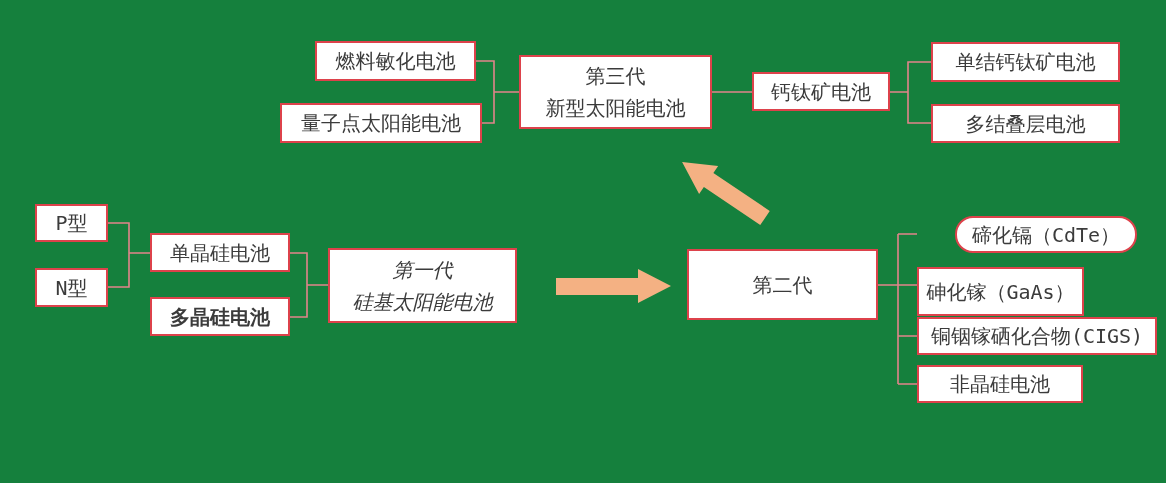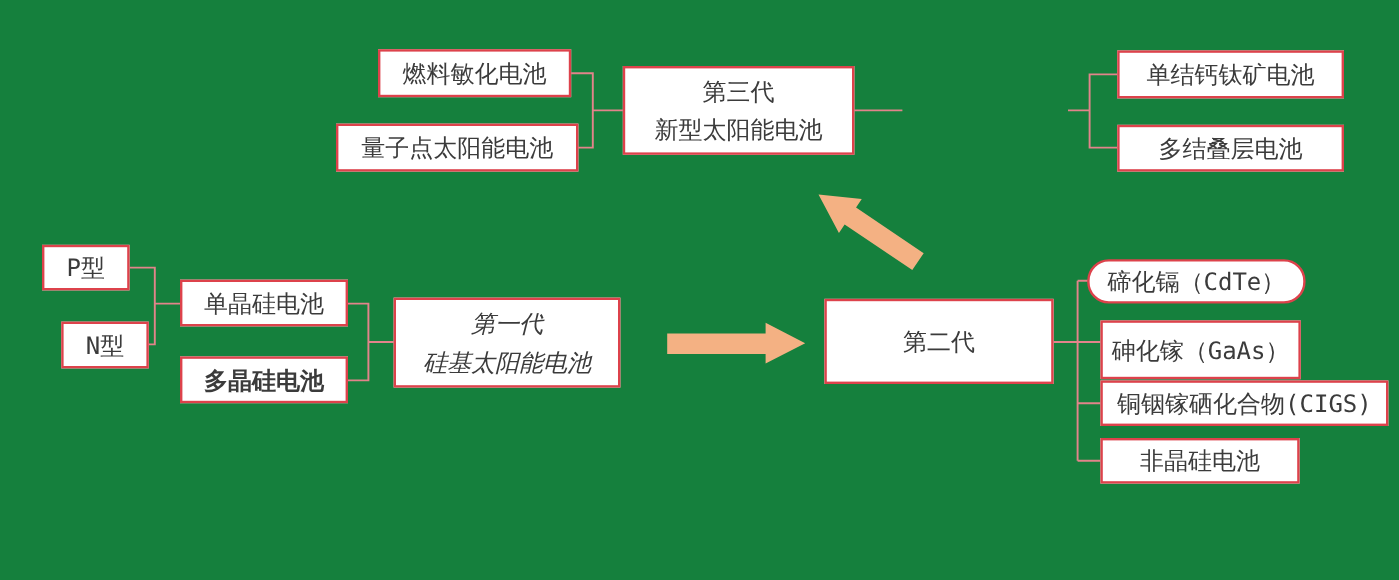--- a/index.html
+++ b/index.html
@@ -36,26 +36,26 @@
   .node.gen { line-height: 32px; }
 
   
   #n-fuel        { left:315px; top:41px;  width:161px; height:40px; }
   #n-quantum     { left:280px; top:103px; width:202px; height:40px;align-items:center; }
   #n-gen3        { left:519px; top:55px;  width:193px; height:74px; }
   #n-perovskite  { left:752px; top:72px;  width:138px; height:39px; }
   #n-single-perov{ left:931px; top:42px;  width:189px; height:40px; }
   #n-multi-tandem{ left:931px; top:104px; width:189px; height:39px; }
   #n-p-type      { left:35px;  top:204px; width:73px;  height:38px; }
-  #n-n-type      { left:35px;  top:268px; width:73px;  height:39px;margin-left:16px; }
+  #n-n-type      { left:35px;  top:268px; width:73px;  height:39px; }
   #n-mono-si     { left:150px; top:233px; width:140px; height:39px; }
   #n-poly-si     { left:150px; top:297px; width:140px; height:39px;font-weight:bold; }
   #n-gen1        { left:328px; top:248px; width:189px; height:75px;font-style:italic; }
   #n-gen2        { left:687px; top:249px; width:191px; height:71px; }
-  #n-cdte        { left:906px; top:216px; width:182px; height:37px;border-radius:18px; }
+  #n-cdte        { left:955px; top:216px; width:182px; height:37px;border-radius:18px; }
   #n-gaas        { left:917px; top:267px; width:167px; height:49px; }
   #n-cigs        { left:917px; top:317px; width:240px; height:38px; }
   #n-amorphous   { left:917px; top:365px; width:166px; height:38px;text-align:right; }
 
   .connector { stroke: #e2848b; stroke-width: 1.6; fill: none; }
   .arrow     { fill: #f4b183; }
 </style>
 </head>
 <body>
 
@@ -82,20 +82,23 @@
 
   <div class="node" id="n-fuel">
     <span>燃料敏化电池</span>
   </div>
   <div class="node" id="n-quantum">
     <span>量子点太阳能电池</span>
   </div>
   <div class="node gen" id="n-gen3">
     <span>第三代</span>
     <span>新型太阳能电池</span>
+  </div>
+  <div class="node" id="n-perovskite">
+    <span>钙钛矿电池</span>
   </div>
   <div class="node" id="n-single-perov">
     <span>单结钙钛矿电池</span>
   </div>
   <div class="node" id="n-multi-tandem">
     <span>多结叠层电池</span>
   </div>
 
   <div class="node" id="n-p-type">
     <span>P型</span>

